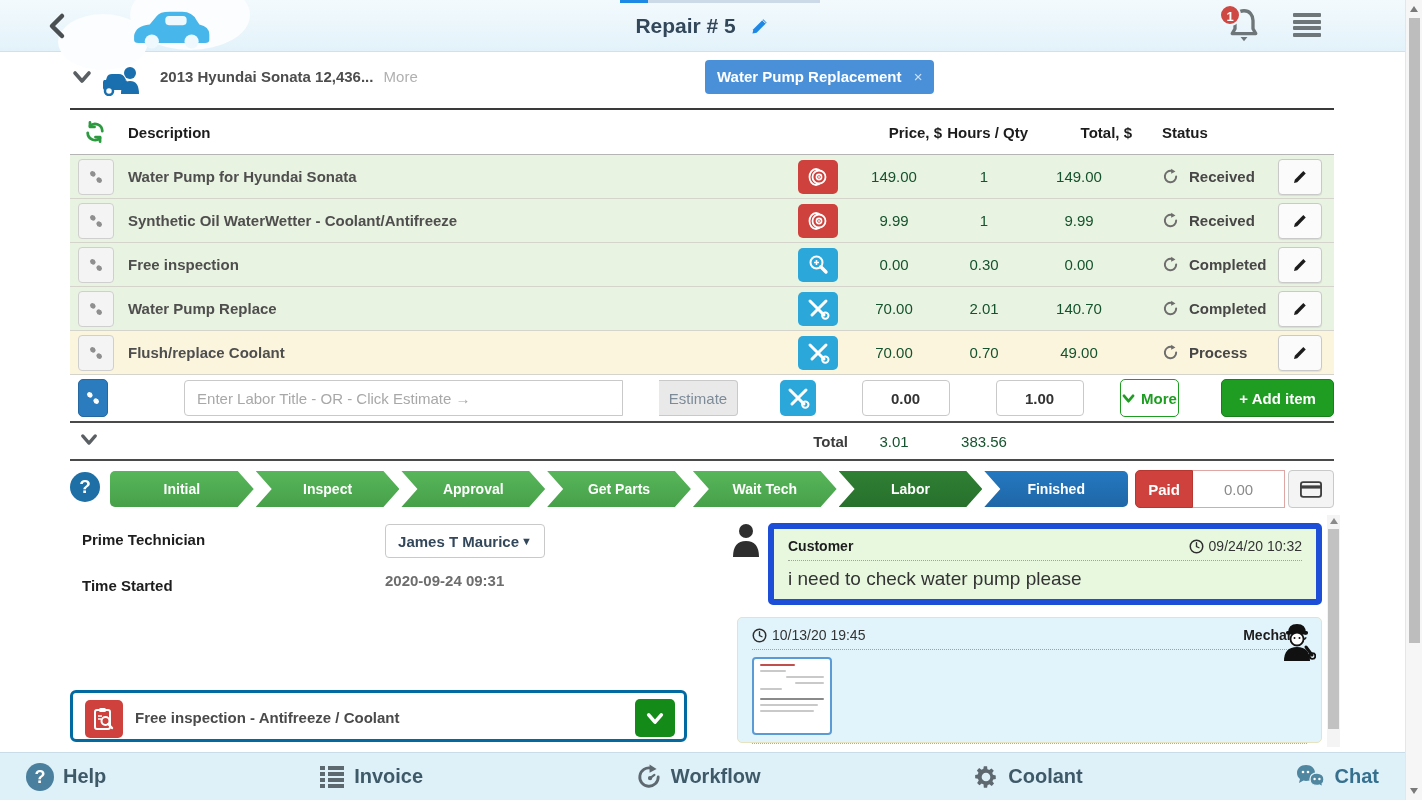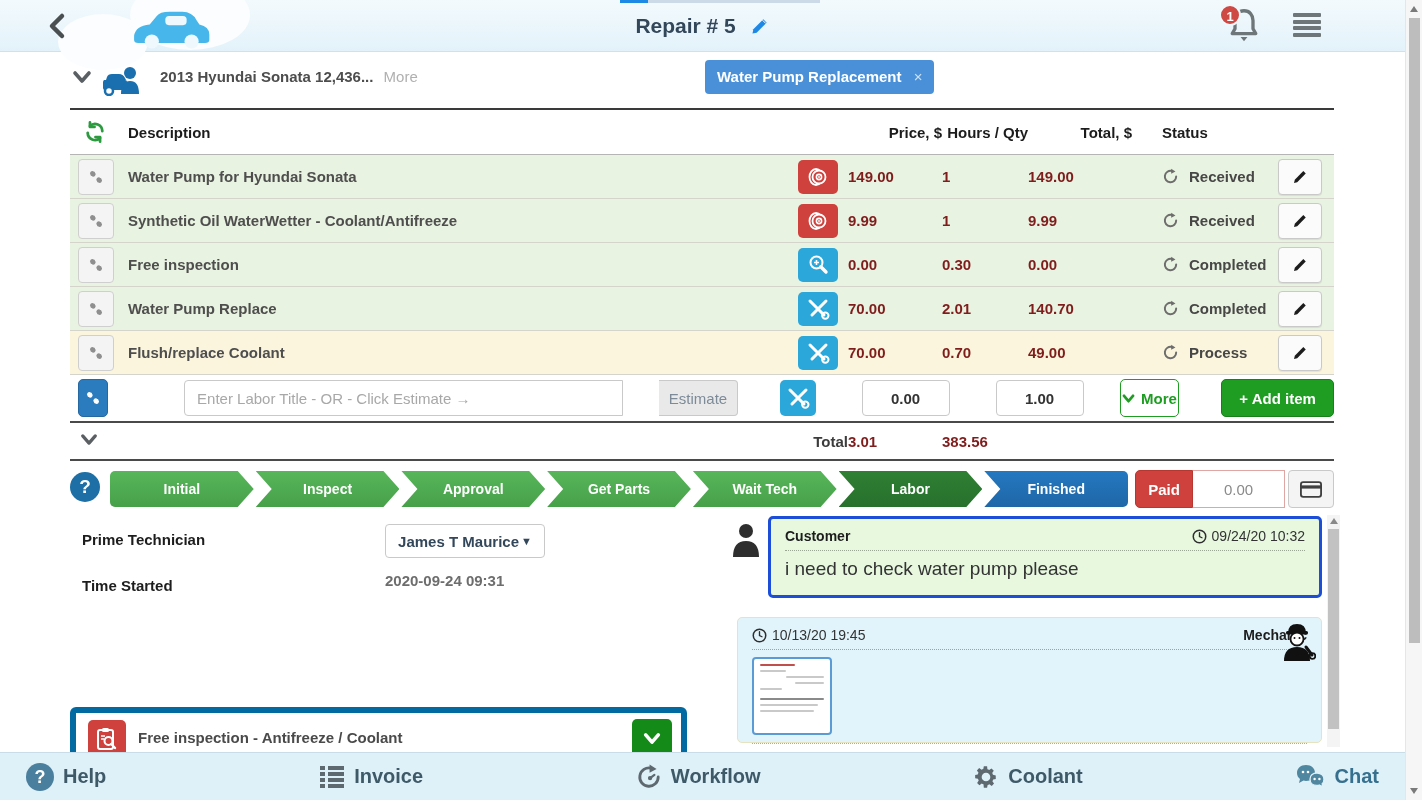--- a/index.html
+++ b/index.html
@@ -50,21 +50,21 @@
   .refresh-btn { margin-left:14px; cursor:pointer; width:22px; height:22px; }
   .item-row { height:44px; border-bottom:1px solid #d4d4cc; font-size:15px; }
   .row-green { background:#e9f3e1; }
   .row-yellow { background:#fcf5dd; }
   .link-btn { width:36px; height:36px; margin-left:8px; background:#f4f4f4; border:1px solid #cfcfcf;
     border-radius:4px; display:flex; align-items:center; justify-content:center; cursor:pointer; }
   .cell-desc { padding-left:14px; font-weight:bold; color:#4e4e4e; }
   .type-btn { width:40px; height:34px; border-radius:5px; display:flex; align-items:center; justify-content:center; cursor:pointer; }
   .type-red { background:#ce413c; }
   .type-blue { background:#2ba7da; }
-  .cell-num { text-align:left; color:#7f1d1d; font-weight:bold; padding-right:2px; }
+  .cell-num { text-align:center; color:#14532d; font-weight:normal; padding-right:2px; }
   .cell-status { padding-left:30px; display:flex; align-items:center; gap:10px; color:#474747; font-weight:bold; }
   .edit-btn { width:44px; height:36px; background:#fbfbfb; border:1px solid #c9c9c9; border-radius:4px;
     display:flex; align-items:center; justify-content:center; cursor:pointer; box-shadow:0 1px 1px rgba(0,0,0,.08); }
 
   
   .add-row { display:flex; align-items:center; height:48px; border-bottom:2px solid #4a4a4a;gap:36px; }
   .add-link-btn { width:38px; height:38px; margin-left:8px; background:#2b7cbe; border:1px solid #2568a2;
     border-radius:5px; display:flex; align-items:center; justify-content:center; cursor:pointer; }
   .labor-input { margin-left:40px; width:556px; height:36px; border:1px solid #c9c9c9; border-radius:4px 0 0 4px;
     padding:0 12px; font-size:15px; color:#333; font-family:"Liberation Sans",sans-serif; }
@@ -111,32 +111,32 @@
   .tech-select { position:absolute; left:315px; top:9px; width:160px; height:34px; background:#fff;
     border:1px solid #c9c9c9; border-radius:4px; display:flex; align-items:center; justify-content:center;
     font-size:15px; font-weight:bold; color:#33475b; cursor:pointer; }
   .tech-select .arr { font-size:11px; margin-left:2px; color:#33475b; }
   .time-value { position:absolute; left:315px; top:57px; font-size:15px; font-weight:bold; color:#6d6d6d; }
   .requests-row { position:absolute; left:0; top:98px; width:620px; height:50px; border-bottom:1px solid #cfcfcf; }
   .requests-label { position:absolute; left:12px; top:14px; font-size:17px; color:#3a3a3a; }
   .plus-btn { position:absolute; right:14px; top:6px; width:38px; height:38px; background:#1f9d23; border:1px solid #17801b;
     border-radius:5px; color:#fff; font-size:24px; font-weight:bold; text-align:center; line-height:34px; cursor:pointer;}
   .inspection-card { position:absolute; left:0; top:175px; width:617px; height:52px; background:#fff;
-    border:6px solid #0369a1; border-radius:6px;margin-top:17px; }
+    border:3px solid #0369a1; border-radius:6px; }
   .insp-icon { position:absolute; left:12px; top:7px; width:38px; height:38px; background:#ce413c; border-radius:5px;
     display:flex; align-items:center; justify-content:center; }
   .insp-label { position:absolute; left:62px; top:16px; font-size:15px; font-weight:bold; color:#4a4a4a; }
   .insp-toggle { position:absolute; right:9px; top:6px; width:40px; height:38px; background:#148a18; border-radius:5px;
     display:flex; align-items:center; justify-content:center; cursor:pointer; }
 
   
   .chat { position:absolute; top:515px; left:710px; width:632px; height:232px; }
   .cust-avatar { position:absolute; left:21px; top:8px; }
   .msg { position:absolute; border-radius:5px; padding:9px 14px; font-size:15px; color:#333; }
-  .msg-customer { left:58px; top:1px; width:554px; height:82px; background:#e7f8df; border:3px solid #1d4ed8; }
+  .msg-customer { left:58px; top:8px; width:554px; height:82px; background:#e7f8df; border:6px solid #1d4ed8; }
   .msg-mechanic { left:27px; top:102px; width:585px; height:126px; background:#e2f4fb; border:1px solid #e7e3c0; }
   .msg-head { display:flex; justify-content:space-between; align-items:center; font-size:14px; }
   .msg-author { font-weight:bold; color:#1d1d1d; }
   .msg-time { display:flex; align-items:center; gap:5px; color:#333; }
   .msg-divider { border-top:1px dotted #9aa792; margin:6px 0 7px 0; }
   .msg-body { font-size:19px; }
   .attach-thumb { width:80px; height:78px; background:#fff; border:2px solid #5b9bd5; border-radius:4px;
     margin-top:2px; padding:5px 6px; cursor:pointer; }
   .attach-thumb .ln { height:2px; background:#c9c9c9; margin-bottom:4px; border-radius:1px; }
   .attach-thumb .ln.red { background:#c0504d; width:55%; }

